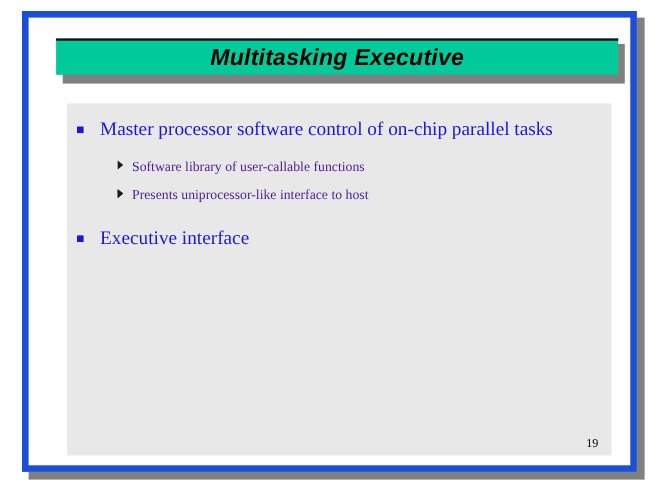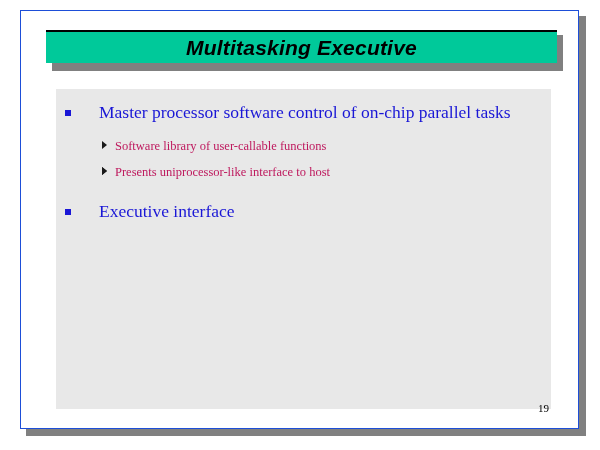--- a/index.html
+++ b/index.html
@@ -31,21 +31,21 @@
     background: #808080;
   }
 
   .slide-page {
     position: absolute;
     left: 20px;
     top: 10px;
     width: 559px;
     height: 419px;
     background: #ffffff;
-    border: 1px solid #1d4ed8;
+    border: 6px solid #1d4ed8;
     box-sizing: border-box;
   }
 
   
   .title-shadow {
     position: absolute;
     left: 31px;
     top: 24px;
     width: 511px;
     height: 36px;
@@ -90,21 +90,21 @@
 
   .bullet-list {
     margin: 0;
     padding: 0;
     list-style: none;
   }
 
   
   .l1 {
     position: relative;
-    padding-left: 43px;
+    padding-left: 30px;
     margin: 0 0 4px 0;
     color: #1a17d6;
     font-size: 17.5px;
     line-height: 27px;
     font-family: "Liberation Serif", "DejaVu Serif", serif;
   }
   .l1 .marker-sq {
     position: absolute;
     left: 9px;
     top: 11px;
@@ -117,21 +117,21 @@
   
   .l2-group {
     margin: 0;
     padding: 0;
     list-style: none;
   }
   .l2 {
     position: relative;
     padding-left: 59px;
     margin: 0 0 5px 0;
-    color: #be185d;
+    color: #4c1d95;
     font-size: 12.5px;
     line-height: 21px;
     font-family: "Liberation Serif", "DejaVu Serif", serif;
   }
   .l2 .marker-tri {
     position: absolute;
     left: 46px;
     top: 5px;
     width: 0;
     height: 0;

